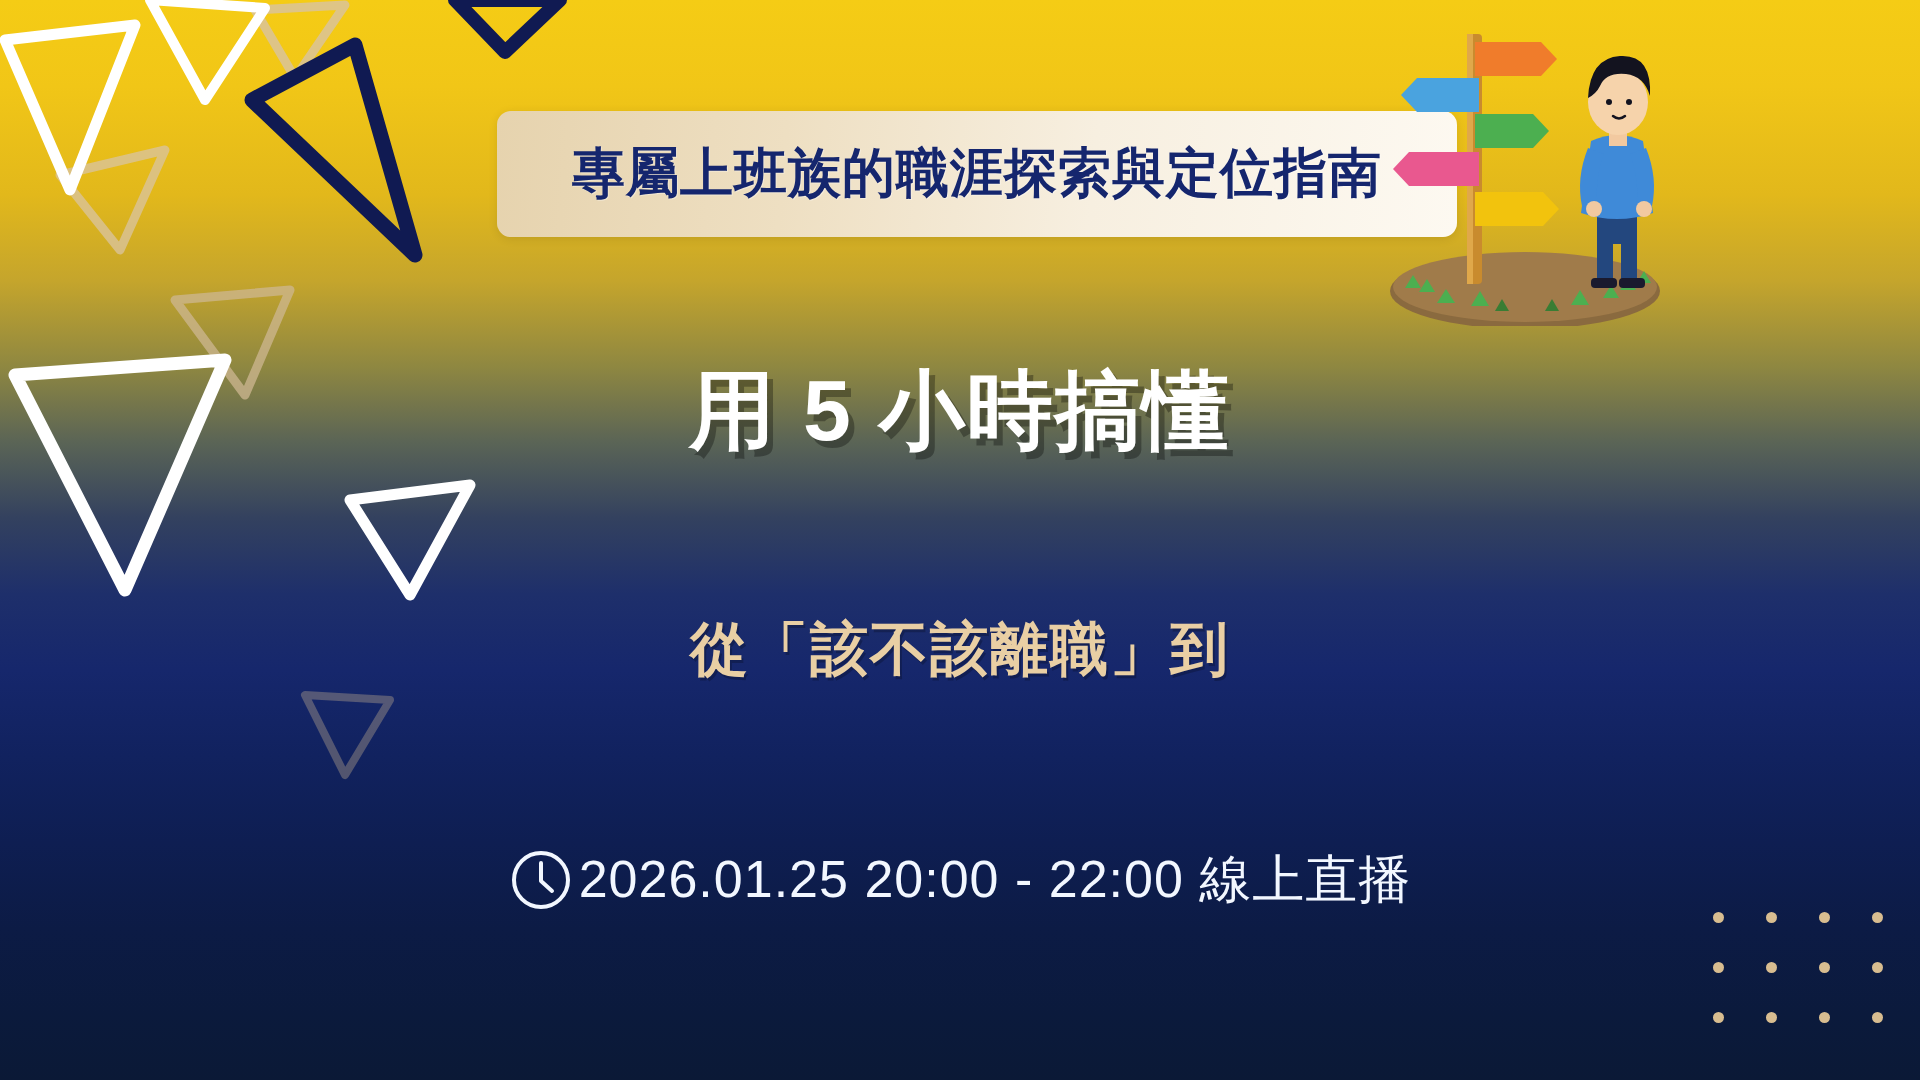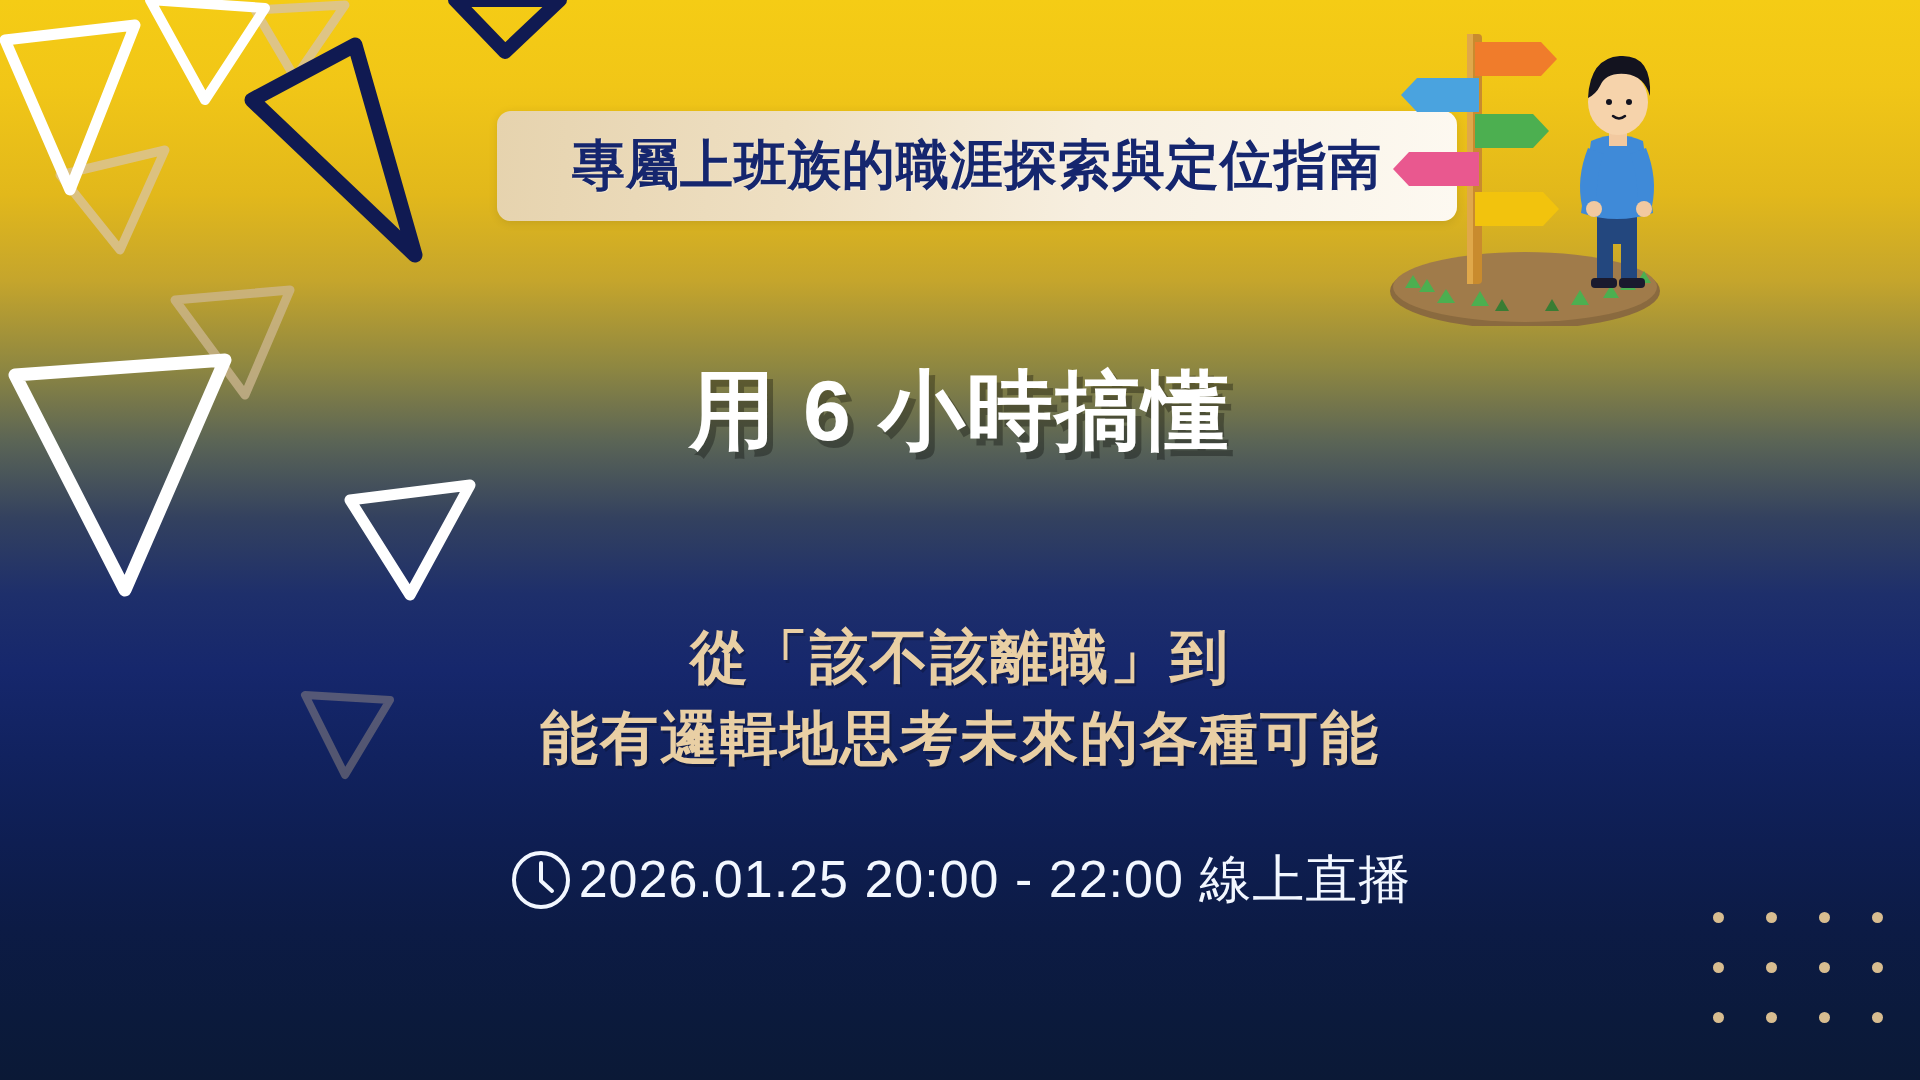--- a/index.html
+++ b/index.html
@@ -30,21 +30,21 @@
         #0b1936 100%);
   }
 
   
   .tri-layer { position:absolute; inset:0; pointer-events:none; }
 
   
   .banner {
     position:absolute;
     left:497px; top:111px;
-    width:960px; height:110px;
+    width:960px; height:126px;
     border-radius:14px;
     background:linear-gradient(95deg,#e6d3ae 0%, #eedfc2 30%, #f7efe0 62%, #fdf9f1 100%);
     box-shadow:0 2px 10px rgba(0,0,0,.10);
     display:flex; align-items:center; justify-content:center;
   }
   .banner-text {
     font-size:53px;
     font-weight:700;
     letter-spacing:1px;
     color:#15266e;
@@ -72,21 +72,21 @@
   .subline {
     position:absolute; left:0; right:0;
     text-align:center;
     color:#e9cfa4;
     font-weight:700;
     line-height:1.0;
     letter-spacing:2px;
     white-space:nowrap;
     text-shadow:2px 3px 0 rgba(0,0,0,.22);
   }
-  #subline-1 { top:620px; font-size:58px;margin-top:8px; }
+  #subline-1 { top:620px; font-size:58px; }
   #subline-2 { top:709px; font-size:58px; }
 
   
   .daterow {
     position:absolute;
     left:0; right:0; top:845px;
     display:flex; align-items:center; justify-content:center;
     gap:6px;
   }
   .clock-icon { width:64px; height:64px; flex:0 0 auto; }
@@ -188,24 +188,23 @@
       <ellipse cx="243" cy="96" rx="30" ry="33" fill="#f6d3ab"></ellipse>
 
       <path d="M213 92 q2 -40 32 -42 q32 -2 30 40 q-6 -20 -24 -22 q-20 -2 -26 12 q-4 8 -12 12 z" fill="#13131f"></path>
 
       <circle cx="234" cy="96" r="3" fill="#13131f"></circle>
       <circle cx="254" cy="96" r="3" fill="#13131f"></circle>
       <path d="M238 110 q6 5 12 0" stroke="#13131f" stroke-width="2.5" fill="none" stroke-linecap="round"></path>
     </g>
   </svg>
 
-  <div class="headline" id="headline-1">用 6 小時搞懂</div>
+  <div class="headline" id="headline-1">用 5 小時搞懂</div>
 
   <div class="subline" id="subline-1">從「該不該離職」到</div>
-  <div class="subline" id="subline-2">能有邏輯地思考未來的各種可能</div>
 
   <div class="daterow">
     <svg class="clock-icon" viewBox="0 0 64 64" aria-hidden="true">
       <circle cx="32" cy="32" r="27" fill="none" stroke="#f2f7ff" stroke-width="4"></circle>
       <path d="M32 15 V33 L43 43" fill="none" stroke="#f2f7ff" stroke-width="4" stroke-linecap="round" stroke-linejoin="round"></path>
     </svg>
     <div class="date-text">2026.01.25 20:00 - 22:00 線上直播</div>
   </div>
 
   <div class="dotgrid">

